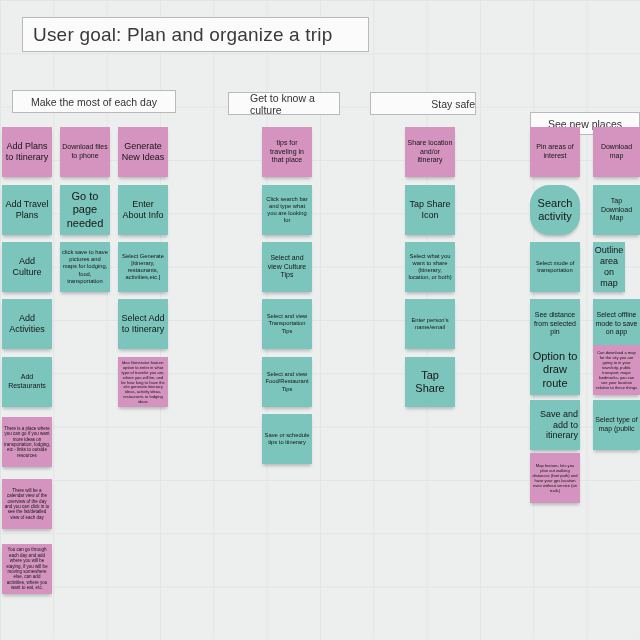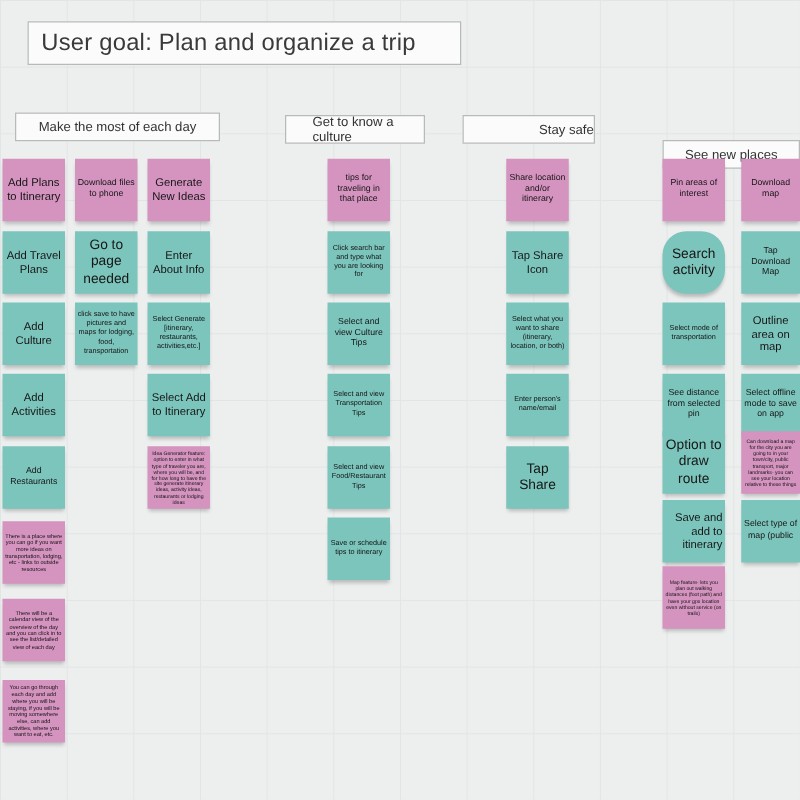--- a/index.html
+++ b/index.html
@@ -161,21 +161,21 @@
       </div>
       <div class="note pink sz-xxs" style="left: 530px; top: 453px;">
         <span>Map feature- lets you plan out walking distances (foot path) and have your gps location even without service (on trails)</span>
       </div>
       <div class="note pink sz-md" style="left: 593px; top: 127px; width: 47px;">
         <span>Download map</span>
       </div>
       <div class="note teal sz-md" style="left: 593px; top: 185px; width: 47px;">
         <span>Tap Download Map</span>
       </div>
-      <div class="note teal sz-lg" style="left: 593px; top: 242px; width: 47px;">
+      <div class="note teal sz-lg" style="left: 593px; top: 242px; width: 32px;">
         <span>Outline area on map</span>
       </div>
       <div class="note teal sz-md" style="left: 593px; top: 299px; width: 47px;">
         <span>Select offline mode to save on app</span>
       </div>
       <div class="note pink sz-xxs" style="left: 593px; top: 345px; width: 47px;">
         <span>Can download a map for the city you are going to in your town/city, public transport, major landmarks- you can see your location relative to these things</span>
       </div>
       <div class="note teal sz-md" style="left: 593px; top: 400px; width: 47px;">
         <span>Select type of map (public</span>

